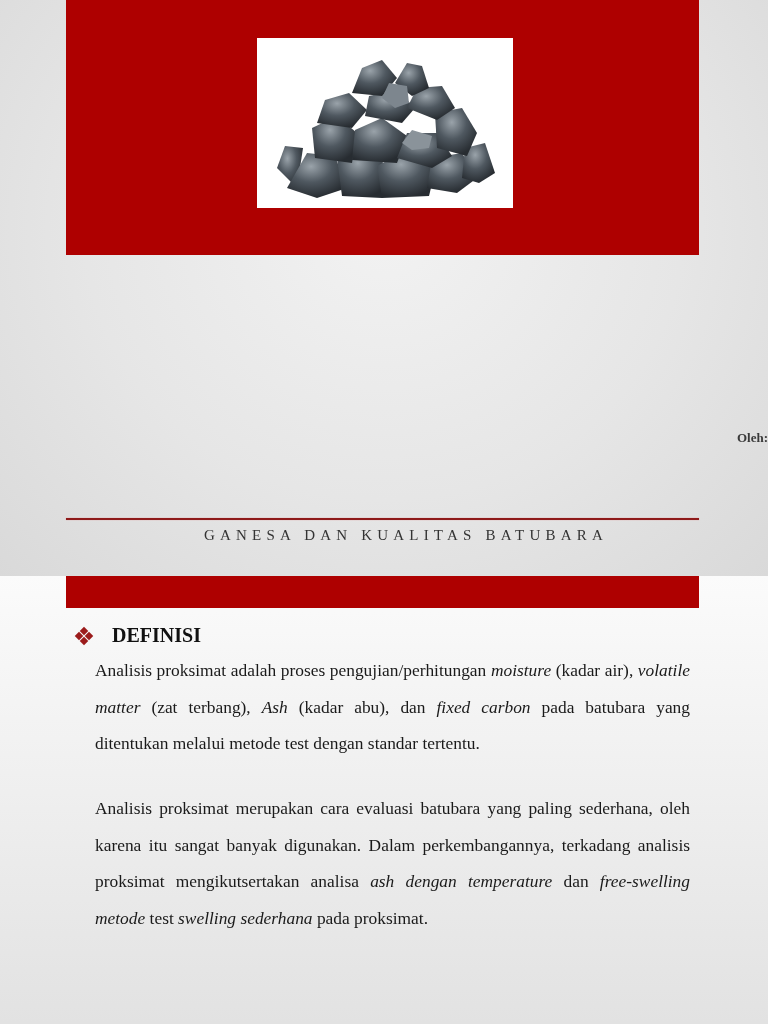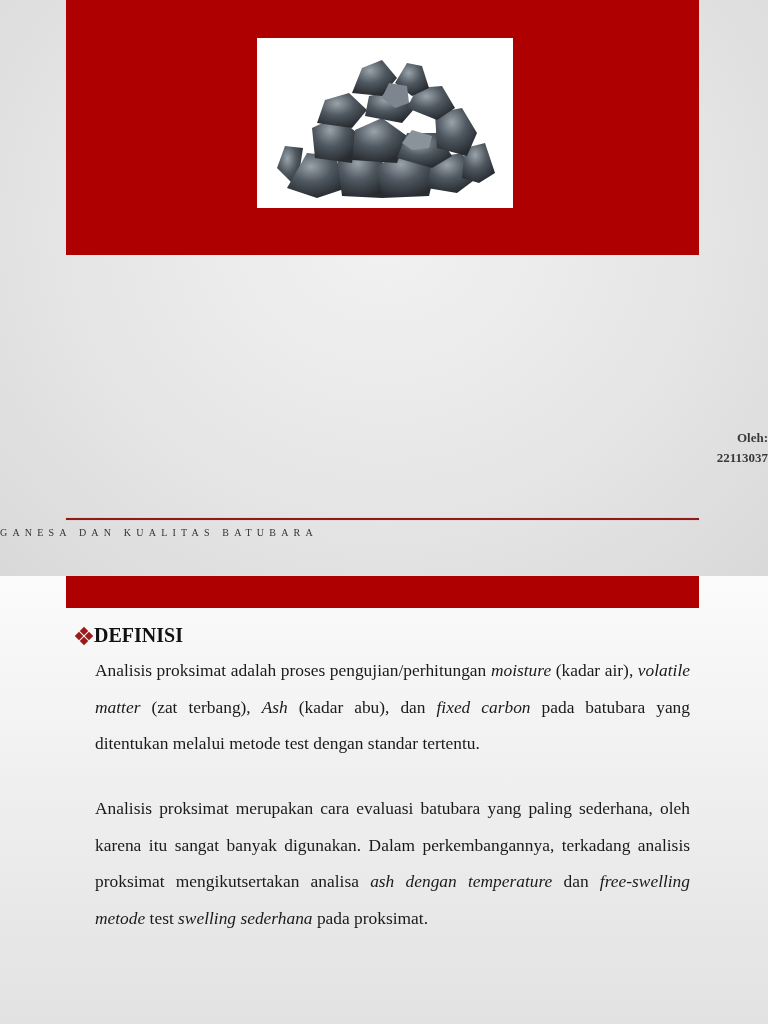--- a/index.html
+++ b/index.html
@@ -6,23 +6,23 @@
   body { width:768px; height:1024px; position:relative; overflow:hidden; font-family:"Liberation Serif", serif; background:#e5e5e5; }
   .slide1 { position:absolute; left:0; top:0; width:768px; height:576px;
     background: radial-gradient(ellipse at 50% 40%, #f2f2f2 0%, #e6e6e6 55%, #d9d9d9 100%); }
   .slide2 { position:absolute; left:0; top:576px; width:768px; height:448px;
     background: linear-gradient(180deg, #fbfbfb 0%, #f1f1f1 40%, #e2e2e2 100%); }
   .red-band-top { position:absolute; left:66px; top:0; width:633px; height:255px; background:#ae0000; }
   .photo-frame { position:absolute; left:257px; top:38px; width:256px; height:170px; background:#ffffff; overflow:hidden; }
   .title { position:absolute; left:0; top:318px; width:768px; text-align:center; font-size:36px; font-weight:bold; letter-spacing:3.5px; color:#262626; word-spacing:8px; }
   .author { position:absolute; left:0; top:428px; width:768px; text-align:right; font-size:13px; font-weight:bold; color:#3a3a3a; line-height:20px; }
   .sep-line { position:absolute; left:66px; top:518px; width:633px; height:2px; background:#8e1a1a; box-shadow:0 0 1px #d66; }
-  .subtitle { position:absolute; left:0; top:527px; width:608px; text-align:left; font-size:10px; letter-spacing:5.2px; color:#333; }
+  .subtitle { position:absolute; left:0; top:527px; width:608px; text-align:right; font-size:15px; letter-spacing:5.2px; color:#333; }
   .red-band-bottom { position:absolute; left:66px; top:0; width:633px; height:32px; background:#ae0000; }
-  .heading { position:absolute; left:76px; top:48px; display:flex; align-items:center; gap:2px; }
+  .heading { position:absolute; left:76px; top:48px; display:flex; align-items:center; gap:20px; }
   .heading .bullet { width:16px; height:16px; position:relative; }
   .heading .bullet i { position:absolute; width:6px; height:6px; background:#9b1b1b; transform:rotate(45deg); }
   .heading .label { font-size:20px; font-weight:bold; color:#111; }
   .para { position:absolute; left:95px; width:595px; font-size:17.4px; color:#1a1a1a; line-height:36.5px; text-align:justify; }
   .p1 { top:76px; }
   .p2 { top:214px; }
   em { font-style:italic; }
 </style>
 </head>
 <body>
@@ -53,21 +53,20 @@
       <polygon points="108,78 112,58 140,52 158,70 145,85" fill="url(#g)"></polygon>
       <polygon points="150,70 160,50 185,48 198,70 180,82" fill="url(#g)"></polygon>
       <polygon points="95,55 105,30 125,22 140,40 125,58" fill="url(#g)"></polygon>
       <polygon points="138,45 150,25 165,28 172,50 155,58" fill="url(#g)"></polygon>
       <polygon points="125,60 132,45 150,48 152,65 138,70" fill="#7d868e"></polygon>
       <polygon points="145,105 155,92 175,98 172,110 155,112" fill="#8a939a"></polygon>
     </svg>
   </div>
   <div class="author">
     <div>Oleh:</div>
-    <div>22113037</div>
   </div>
   <div class="sep-line"></div>
   <div class="subtitle">GANESA DAN KUALITAS BATUBARA</div>
 </div>
 
 <div class="slide2">
   <div class="red-band-bottom"></div>
   <div class="heading">
     <span class="bullet">
       <i style="left:5px;top:0px;"></i>

